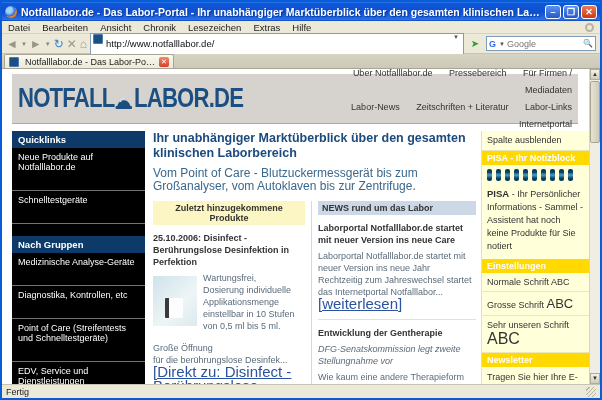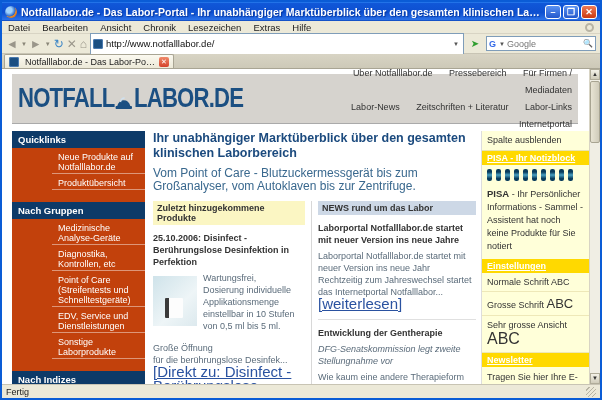--- a/index.html
+++ b/index.html
@@ -27,21 +27,21 @@
   .menubar .spacer { flex:1; }
   .throbber { width:9px; height:9px; border:2px solid #b8b4a4; border-radius:50%; }
 
   
   .toolbar { height:20px; flex:0 0 20px; display:flex; align-items:center; gap:3px;
     padding:0 4px; background:#ece9d8; border-bottom:1px solid #c8c4b4; }
   .tbtn { font-size:12px; line-height:14px; color:#9a968a; }
   .tbtn.colored { color:#3a85c6; }
   .dd { font-size:6px; color:#8a8678; }
   .urlbox { flex:1; height:22px; background:#fff; border:1px solid #7f9db9; display:flex;
-    align-items:center; padding:0 2px; font-size:9.5px; color:#111; }
+    padding:0 2px; font-size:9.5px; color:#111; }
   .fav { width:10px; height:10px; border-radius:2px; background:#1b4f82; margin-right:3px; flex:0 0 10px;
     box-shadow:inset 0 0 0 1px #4a7ab0; }
   .urltext { flex:1; border:0; outline:0; font-size:9.5px; font-family:inherit; color:#111; background:transparent; }
   .urldd { font-size:6px; color:#555; padding:0 2px; }
   .gobtn { width:16px; height:16px; text-align:center; font-size:10px; color:#2f9e2f; line-height:16px; }
   .searchbox { width:110px; height:15px; background:#fff; border:1px solid #7f9db9; display:flex;
     align-items:center; padding:0 2px; }
   .gico { color:#3369e8; font-weight:bold; font-size:9px; margin-right:1px; }
   .searchtext { flex:1; border:0; outline:0; font-size:9px; font-family:inherit; color:#9a9a9a; background:transparent; width:60px; }
   .mag { font-size:8px; color:#8a8678; }
@@ -64,50 +64,50 @@
     justify-content:space-between; align-items:center; padding:0 6px; border-bottom:1px solid #aaa; }
   .logo { display:flex; align-items:center; color:#1b4f82; font-weight:bold; font-size:27px;
     letter-spacing:-1px; transform:scaleX(.82); transform-origin:left center; white-space:nowrap; }
   .siren { margin:6px 1px 0; }
   .topnav { font-size:9px; color:#333; text-align:right; line-height:17px; }
   .topnav a { color:#333; text-decoration:none; margin-left:14px; }
 
   .cols { display:flex; margin-top:7px; height:256px; overflow:hidden; }
 
   
-  .sidebar { width:133px; flex:0 0 133px; background:#c2410c; color:#fff; font-size:9px; overflow:hidden; }
+  .sidebar { width:133px; flex:0 0 133px; background:#000000; color:#fff; font-size:9px; overflow:hidden; }
   .sb-head { background:#0d3a68; font-weight:bold; font-size:9.5px; padding:3px 6px; }
-  .sb-item { padding:4px 6px 1px; border-bottom:1px solid rgba(255,255,255,.45);margin-left:40px; }
+  .sb-item { padding:4px 6px 18px; border-bottom:1px solid rgba(255,255,255,.45); }
   .sb-gap { height:12px; }
 
   
   .main { flex:1; padding:0 5px 0 8px; overflow:hidden; }
   .headline { font-size:12.5px; font-weight:bold; color:#1b4a7e; line-height:15px; }
   .subtitle { font-size:12px; color:#39688e; margin-top:6px; line-height:13px; }
   .twocol { display:flex; margin-top:8px; }
   .prodcol { width:158px; flex:0 0 158px; padding-right:6px; }
   .newscol { flex:1; border-left:1px solid #d8d8d8; padding-left:6px; }
   .colhead { font-size:9px; font-weight:bold; color:#333; padding:2px 4px; }
-  .colhead.yellow { background:#fbf6c3; }
+  .colhead.yellow { background:#fbf6c3;text-align:center; }
   .colhead.blue { background:#cdd8e6; }
   .itemtitle { font-size:9px; font-weight:bold; color:#333; margin-top:7px; line-height:12px; }
   .itembody { font-size:9px; color:#5a6b7a; line-height:12px; margin-top:4px; }
   .prodimg { float:left; width:44px; height:50px; margin:4px 6px 2px 0;
     background:linear-gradient(135deg,#cfe3ea,#eef5f7 60%,#dce9ee); position:relative; }
   .prodimg::after { content:""; position:absolute; left:12px; top:22px; width:14px; height:20px;
     background:#fdfdfd; border-left:4px solid #3a3a3a; border-radius:1px; }
   .alink { color:#2a52a0; text-decoration:underline; font-size:15px; line-height:12px; }
   .newsitem { border-bottom:1px solid #e0e0e0; padding-bottom:7px; }
   .newsitem .itemsub { font-size:9px; font-style:italic; color:#5a6b7a; margin-top:4px; line-height:12px; }
 
   
   .rightcol { width:108px; flex:0 0 108px; background:#ffffd9; font-size:9px; color:#333;
     border-left:1px solid #ddd; overflow:hidden; }
   .hide-link { padding:4px 5px 5px; color:#333; border-bottom:1px solid #e8e4b0; }
-  .ybar { background:#ffd900; color:#fff; font-weight:bold; font-size:9px; padding:2px 5px;text-decoration:underline; }
+  .ybar { background:#ffd900; color:#fff; font-weight:bold; font-size:9px; padding:2px 5px; }
   .pins { display:flex; gap:4px; padding:4px 5px; }
   .pin { width:5px; height:12px; border-radius:2px;
     background:linear-gradient(180deg,#0a3c5c 0 25%,#4aa0c0 50%,#0a3c5c 80%); }
   .pisatext { padding:2px 5px 6px; line-height:13px; }
   .pisatext b { font-size:9.5px; }
   .fontrow { padding:4px 5px; border-bottom:1px solid #eee8b8; color:#333; }
   .fs-n { font-size:9px; } .fs-l { font-size:13px; } .fs-xl { font-size:16px; }
   .nl-text { padding:4px 5px; line-height:13px; }
 
   
@@ -207,21 +207,21 @@
             <a href="#">Internetportal</a>
           </span>
         </span>
       </div>
 
       <div class="cols">
 
         <div class="sidebar">
           <div class="sb-head">Quicklinks</div>
           <div class="sb-item">Neue Produkte auf Notfalllabor.de</div>
-          <div class="sb-item">Produktübersicht</div>
+          <div class="sb-item">Schnelltestgeräte</div>
           <div class="sb-gap"></div>
           <div class="sb-head">Nach Gruppen</div>
           <div class="sb-item">Medizinische Analyse-Geräte</div>
           <div class="sb-item">Diagnostika, Kontrollen, etc</div>
           <div class="sb-item">Point of Care (Streifentests und Schnelltestgeräte)</div>
           <div class="sb-item">EDV, Service und Dienstleistungen</div>
           <div class="sb-item">Sonstige Laborprodukte</div>
           <div class="sb-gap"></div>
           <div class="sb-head">Nach Indizes</div>
           <div class="sb-item">Tests A-Z</div>
@@ -246,21 +246,21 @@
                 <span>Große Öffnung</span><br>
                 <span>für die berührungslose Desinfek...</span><br>
                 <a class="alink" href="#">[Direkt zu: Disinfect - Berührungslose Desinfektion in Perfektion]</a>
               </div>
 
             </div>
 
             <div class="newscol">
               <div class="colhead blue">NEWS rund um das Labor</div>
               <div class="newsitem">
-                <div class="itemtitle">Laborportal Notfalllabor.de startet mit neuer Version ins neue Jahre</div>
+                <div class="itemtitle">Laborportal Notfalllabor.de startet mit neuer Version ins neue Care</div>
                 <div class="itembody">
                   <span>Laborportal Notfalllabor.de startet mit neuer Version ins neue Jahr Rechtzeitig zum Jahreswechsel startet das Internetportal Notfalllabor...</span>
                   <a class="alink" href="#">[weiterlesen]</a>
                 </div>
               </div>
               <div class="newsitem" style="margin-top:6px;">
                 <div class="itemtitle">Entwicklung der Gentherapie</div>
                 <div class="itemsub">DFG-Senatskommission legt zweite Stellungnahme vor</div>
                 <div class="itembody">
                   <span>Wie kaum eine andere Therapieform hat die Gentherapie seit dem Ende der 1980er Jahre nicht nur hohe Erwartungen an Behandlungserfolge geweck...</span>
@@ -291,21 +291,21 @@
             <b>PISA</b><span> - Ihr Persönlicher Informations - Sammel - Assistent hat noch keine Produkte für Sie notiert</span>
           </div>
           <div class="ybar">Einstellungen</div>
           <div class="fontrow">
             <span>Normale Schrift </span><span class="fs-n">ABC</span>
           </div>
           <div class="fontrow">
             <span>Grosse Schrift </span><span class="fs-l">ABC</span>
           </div>
           <div class="fontrow">
-            <span>Sehr grosse Ansicht </span><span class="fs-xl">ABC</span>
+            <span>Sehr unseren Schrift </span><span class="fs-xl">ABC</span>
           </div>
           <div class="ybar">Newsletter</div>
           <div class="nl-text">Tragen Sie hier Ihre E-Mail-Adresse ein und abonnieren Sie unseren kostenlosen Notfalllabor.de-Newsletter</div>
 
         </div>
       </div>
     </div>
 
     <div class="scroll">
       <div>

